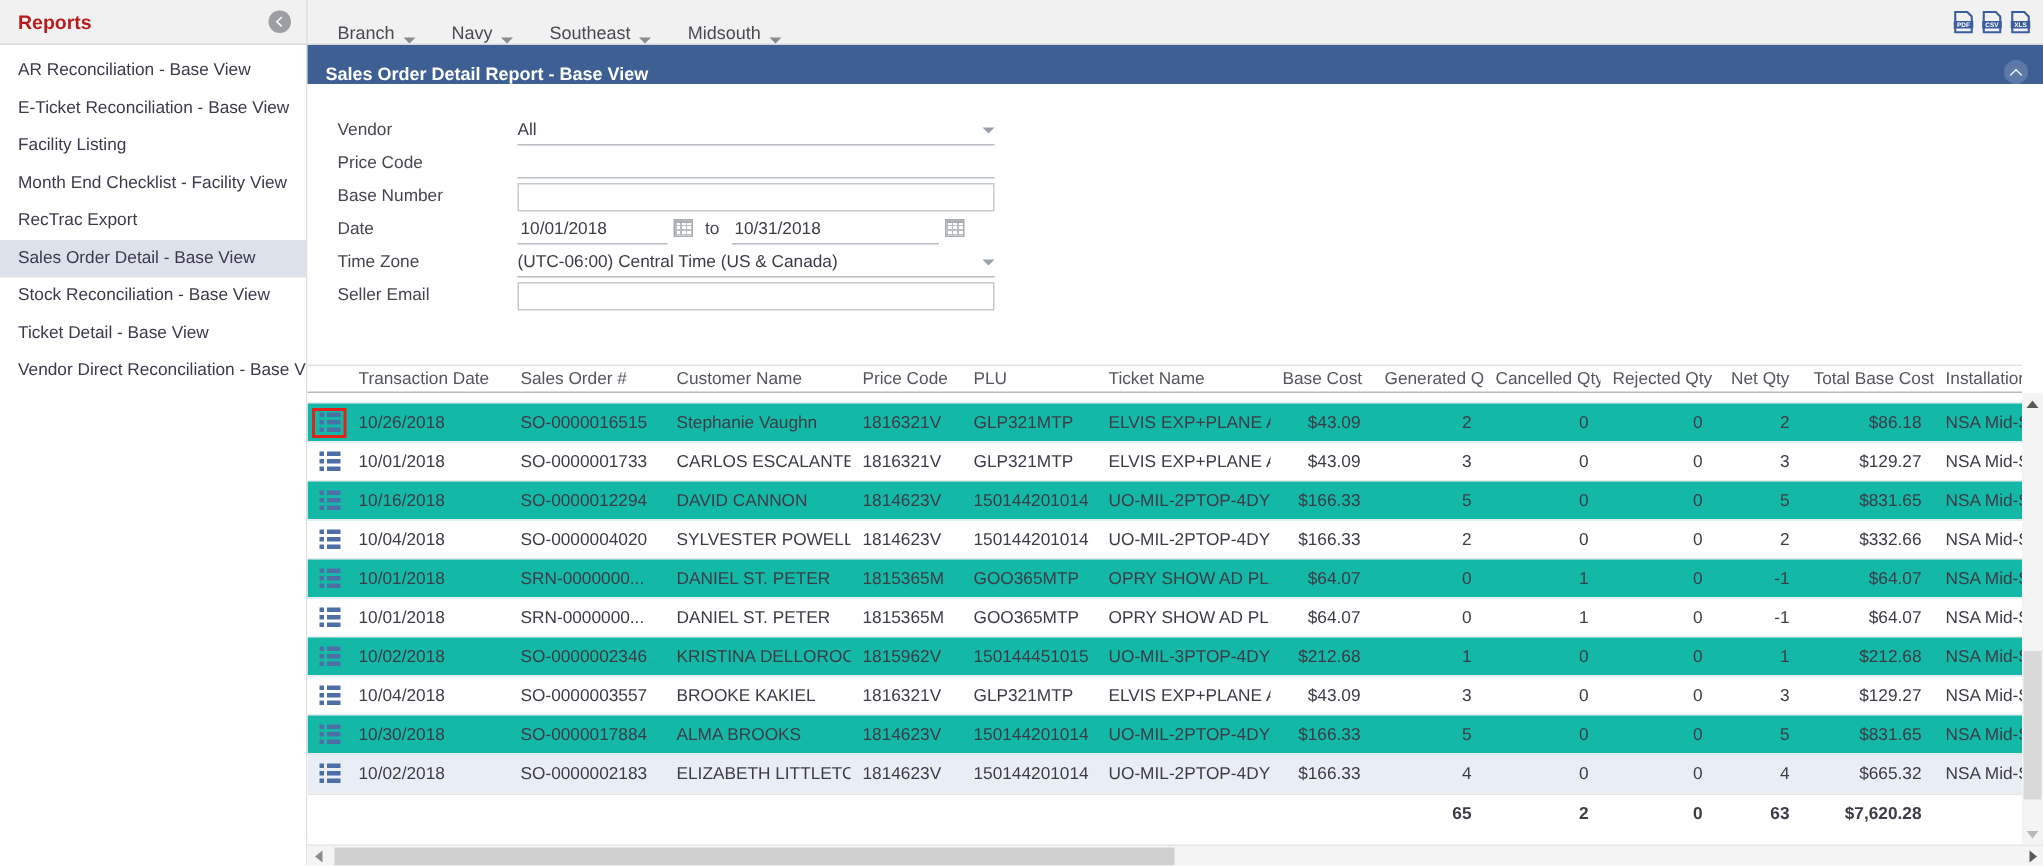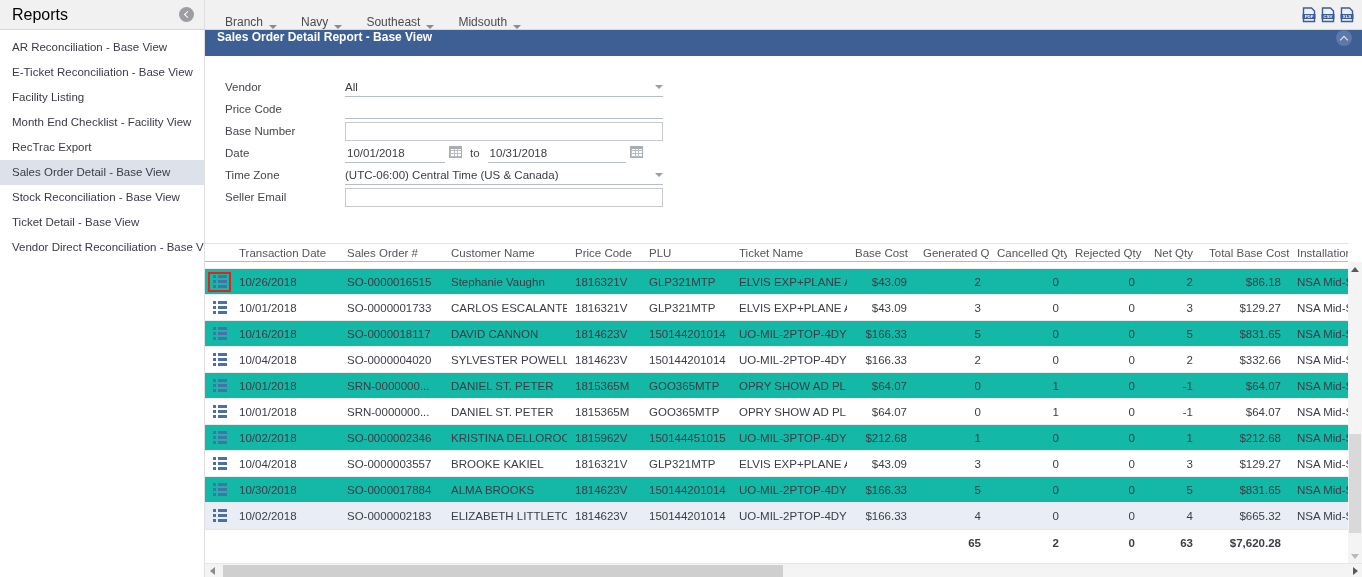--- a/index.html
+++ b/index.html
@@ -3,39 +3,39 @@
 <meta charset="utf-8">
 <style>
   * { margin:0; padding:0; box-sizing:border-box; }
   html,body { width:1362px; height:577px; overflow:hidden; }
   body { font-family:"Liberation Sans","DejaVu Sans",sans-serif; font-size:11.5px; color:#3c3c46; background:#fff; }
   .app { width:1362px; height:577px; display:flex; flex-direction:column; position:relative; }
 
   
   .topbar { height:30px; display:flex; background:#f1f1f2; border-bottom:1px solid #d8d8d8; flex:0 0 30px; }
   .topbar-left { width:205px; display:flex; align-items:center; justify-content:space-between; padding:0 10px 0 12px; border-right:1px solid #e0e0e0; }
-  .sidebar-title { color:#000000; font-weight:normal; font-size:16px; }
+  .sidebar-title { color:#b91c1c; font-weight:bold; font-size:13px; }
   .circle-btn { width:15px; height:15px; border-radius:50%; background:#9d9da4; position:relative; cursor:pointer; }
   .circle-btn::before { content:""; position:absolute; top:4.5px; left:5.5px; width:4px; height:4px; border-left:1.6px solid #fff; border-bottom:1.6px solid #fff; transform:rotate(45deg); }
   .topbar-right { flex:1; display:flex; align-items:center; padding:0 8px 0 8px; }
   .menu-item { display:flex; align-items:flex-end; gap:6px; padding:0 12px; color:#4a4a52; cursor:pointer; height:100%; font-size:12px; }
   .caret-down { width:0; height:0; border-left:4px solid transparent; border-right:4px solid transparent; border-top:4px solid #8a8a90; }
   .export-group { margin-left:auto; display:flex; gap:5px; align-items:center; }
   .file-icon { width:14px; height:16px; position:relative; cursor:pointer; }
   .file-icon svg { display:block; }
 
   
   .body-row { flex:1; display:flex; min-height:0; }
   .sidebar { width:205px; background:#fff; border-right:1px solid #e0e0e0; flex:0 0 205px; }
   .side-item { height:25px; line-height:25px; padding-left:12px; color:#3a3a4a; cursor:pointer; white-space:nowrap; overflow:hidden; font-size:11.5px; }
   .side-item.sel { background:#dde2ea; }
 
   
   .main { flex:1; display:flex; flex-direction:column; min-width:0; background:#fff; }
-  .title-bar { height:26px; background:#3d5f94; color:#fff; display:flex; align-items:flex-start; padding:0 10px 0 12px; font-weight:bold; font-size:12px; flex:0 0 26px; }
+  .title-bar { height:26px; background:#3d5f94; color:#fff; display:flex; align-items:flex-end; padding:0 10px 0 12px; font-weight:bold; font-size:12px; flex:0 0 26px; }
   .collapse-btn { margin-left:auto; width:16px; height:16px; border-radius:50%; background:#5d79a8; position:relative; cursor:pointer; }
   .collapse-btn::before { content:""; position:absolute; top:6.5px; left:4.5px; width:5px; height:5px; border-left:1.8px solid #e9eef6; border-top:1.8px solid #e9eef6; transform:rotate(45deg); }
 
   
   .filters { padding:20px 0 0 20px; height:187px; flex:0 0 187px; }
   .frow { display:flex; align-items:center; height:22px; margin-bottom:0; }
   .flabel { width:120px; color:#46464f; }
   .fctrl { width:318px; display:flex; align-items:center; position:relative; }
   .uline { border-bottom:1px solid #b7bdc5; height:19px; display:flex; align-items:center; flex:1; color:#3c3c46; }
   .sel-caret { width:0; height:0; border-left:4px solid transparent; border-right:4px solid transparent; border-top:4px solid #9aa0a8; margin-left:auto; }
@@ -280,21 +280,21 @@
               </div>
               <div class="trow alt">
     <div class="icon-cell">
       <span class="menu-icon">
                     <i></i>
                     <i></i>
                     <i></i>
                   </span>
     </div>
   <div class="cell">10/16/2018</div>
-                <div class="cell">SO-0000018117</div>
+                <div class="cell">SO-0000012294</div>
                 <div class="cell">DAVID CANNON</div>
                 <div class="cell">1814623V</div>
                 <div class="cell">150144201014</div>
                 <div class="cell">UO-MIL-2PTOP-4DY A</div>
                 <div class="cell num">$166.33</div>
                 <div class="cell num">5</div>
                 <div class="cell num">0</div>
                 <div class="cell num">0</div>
                 <div class="cell num">5</div>
                 <div class="cell num">$831.65</div>

